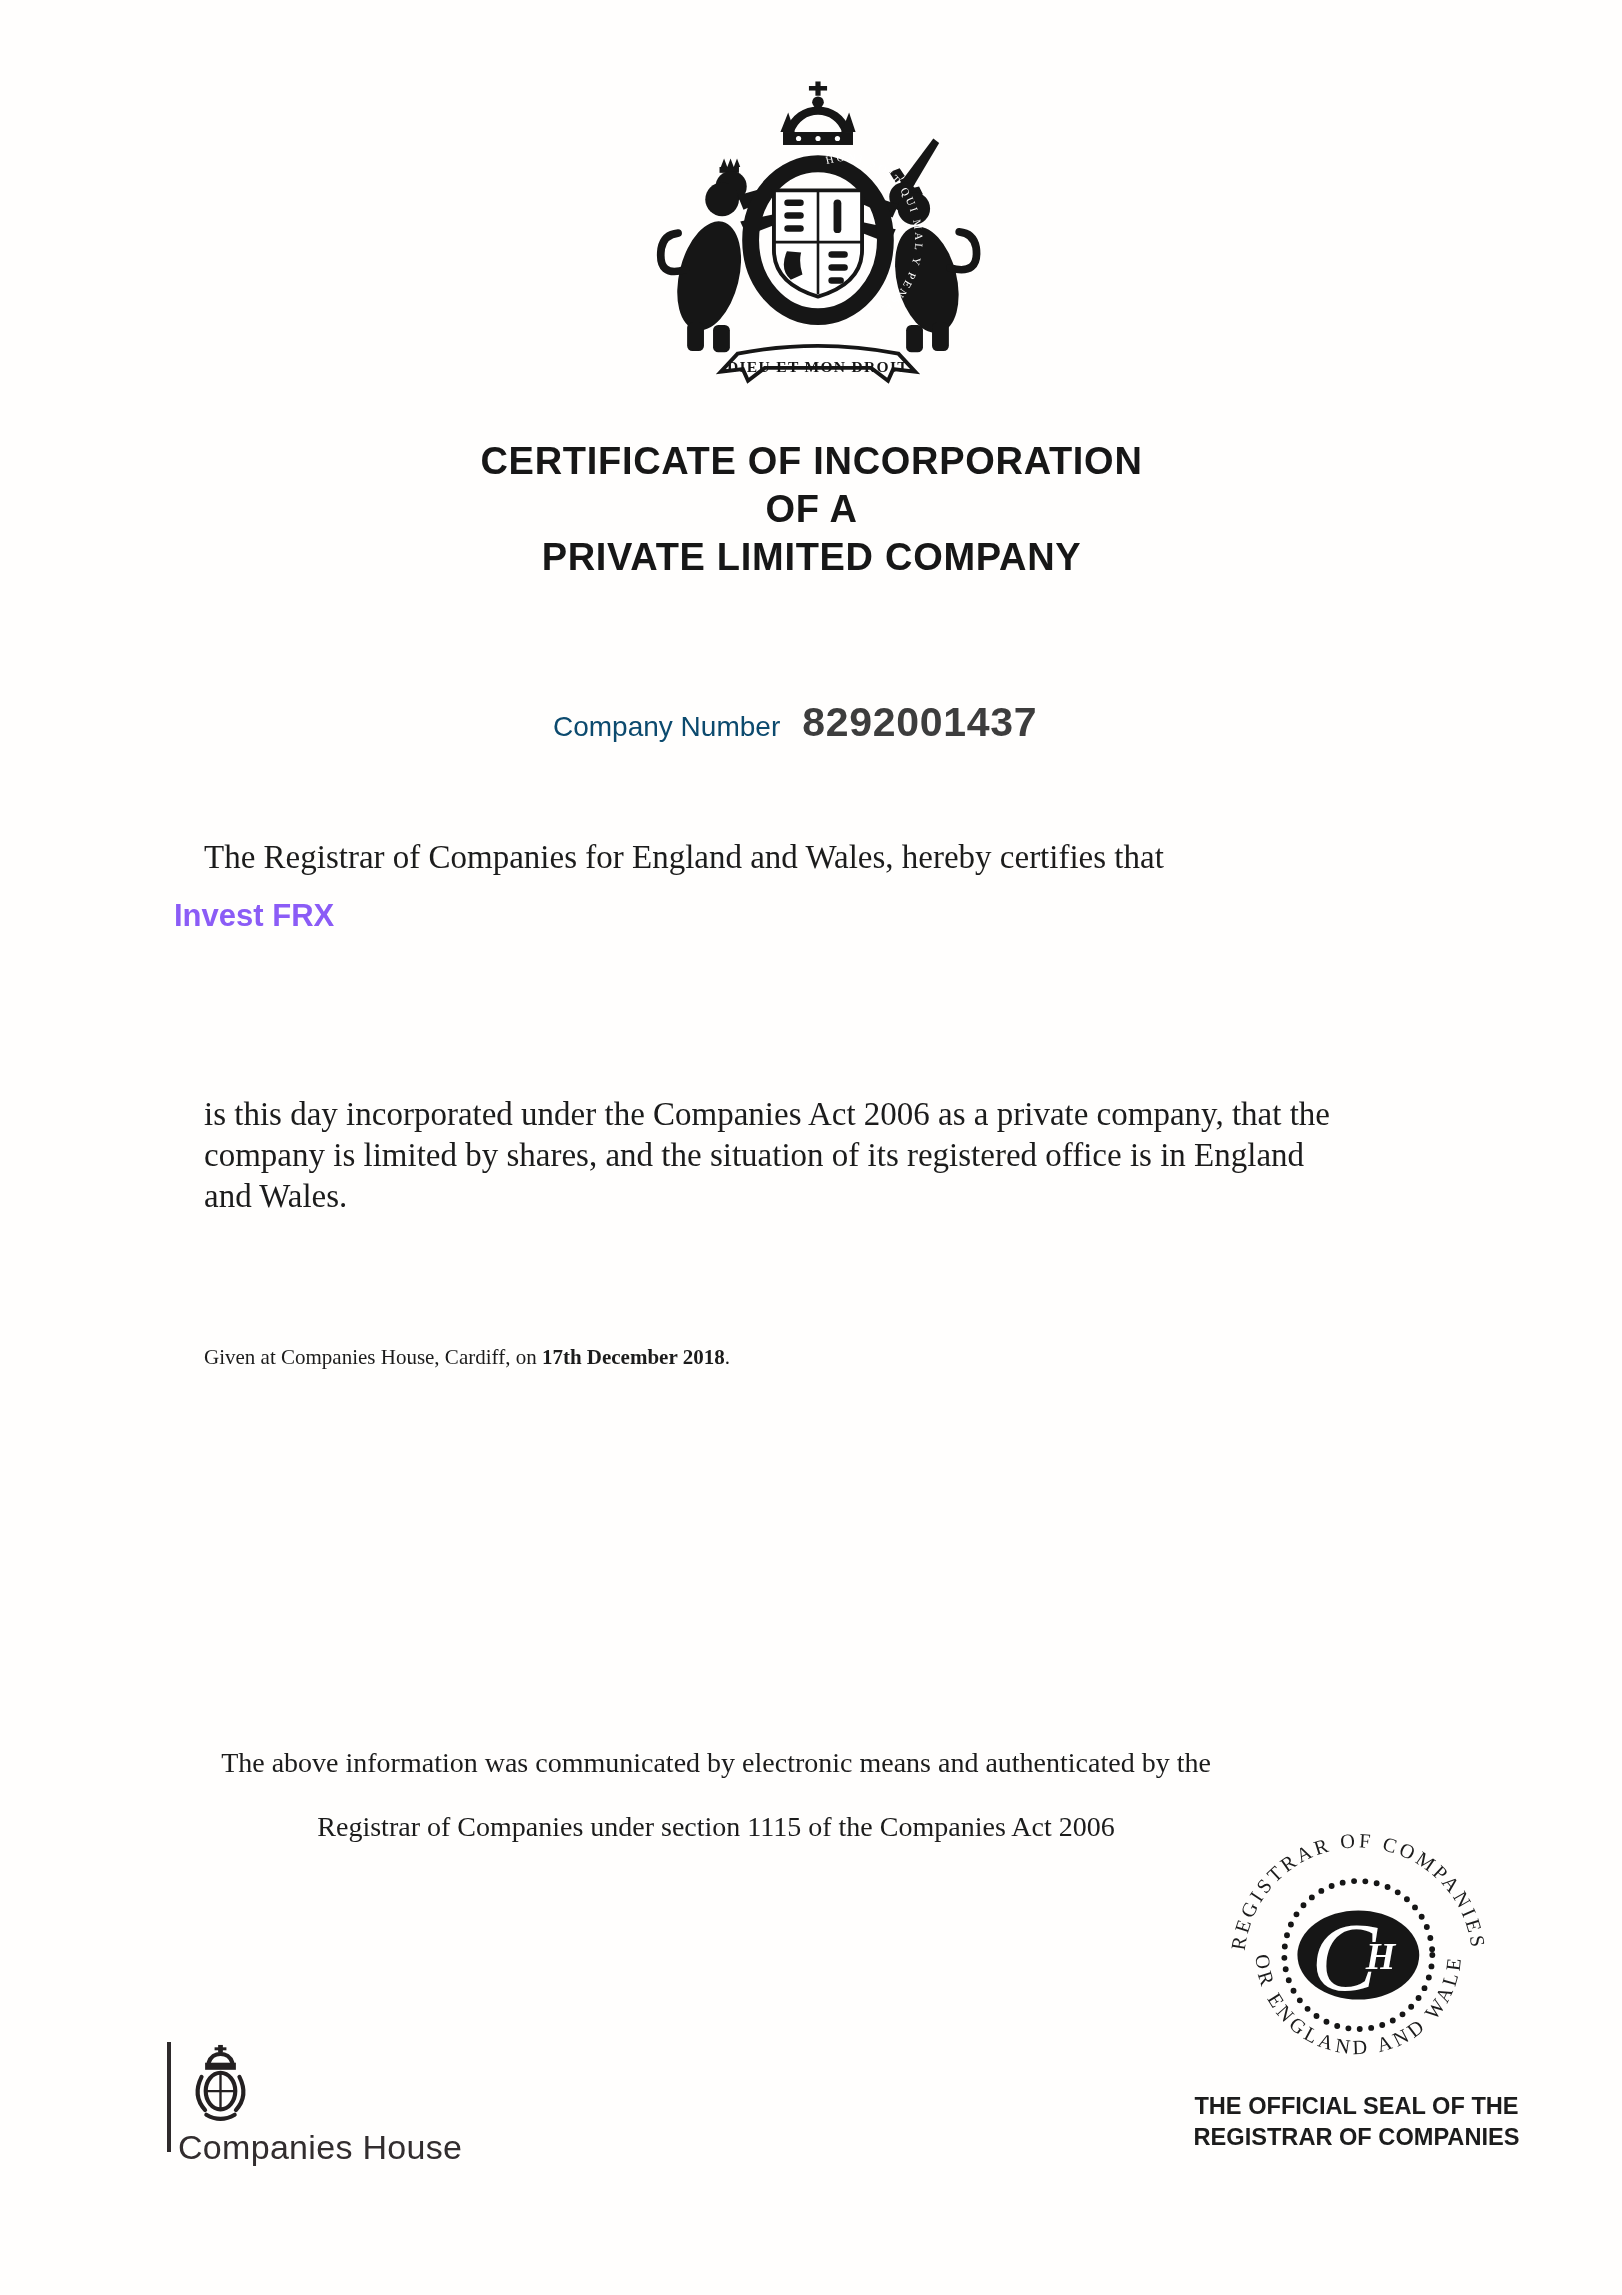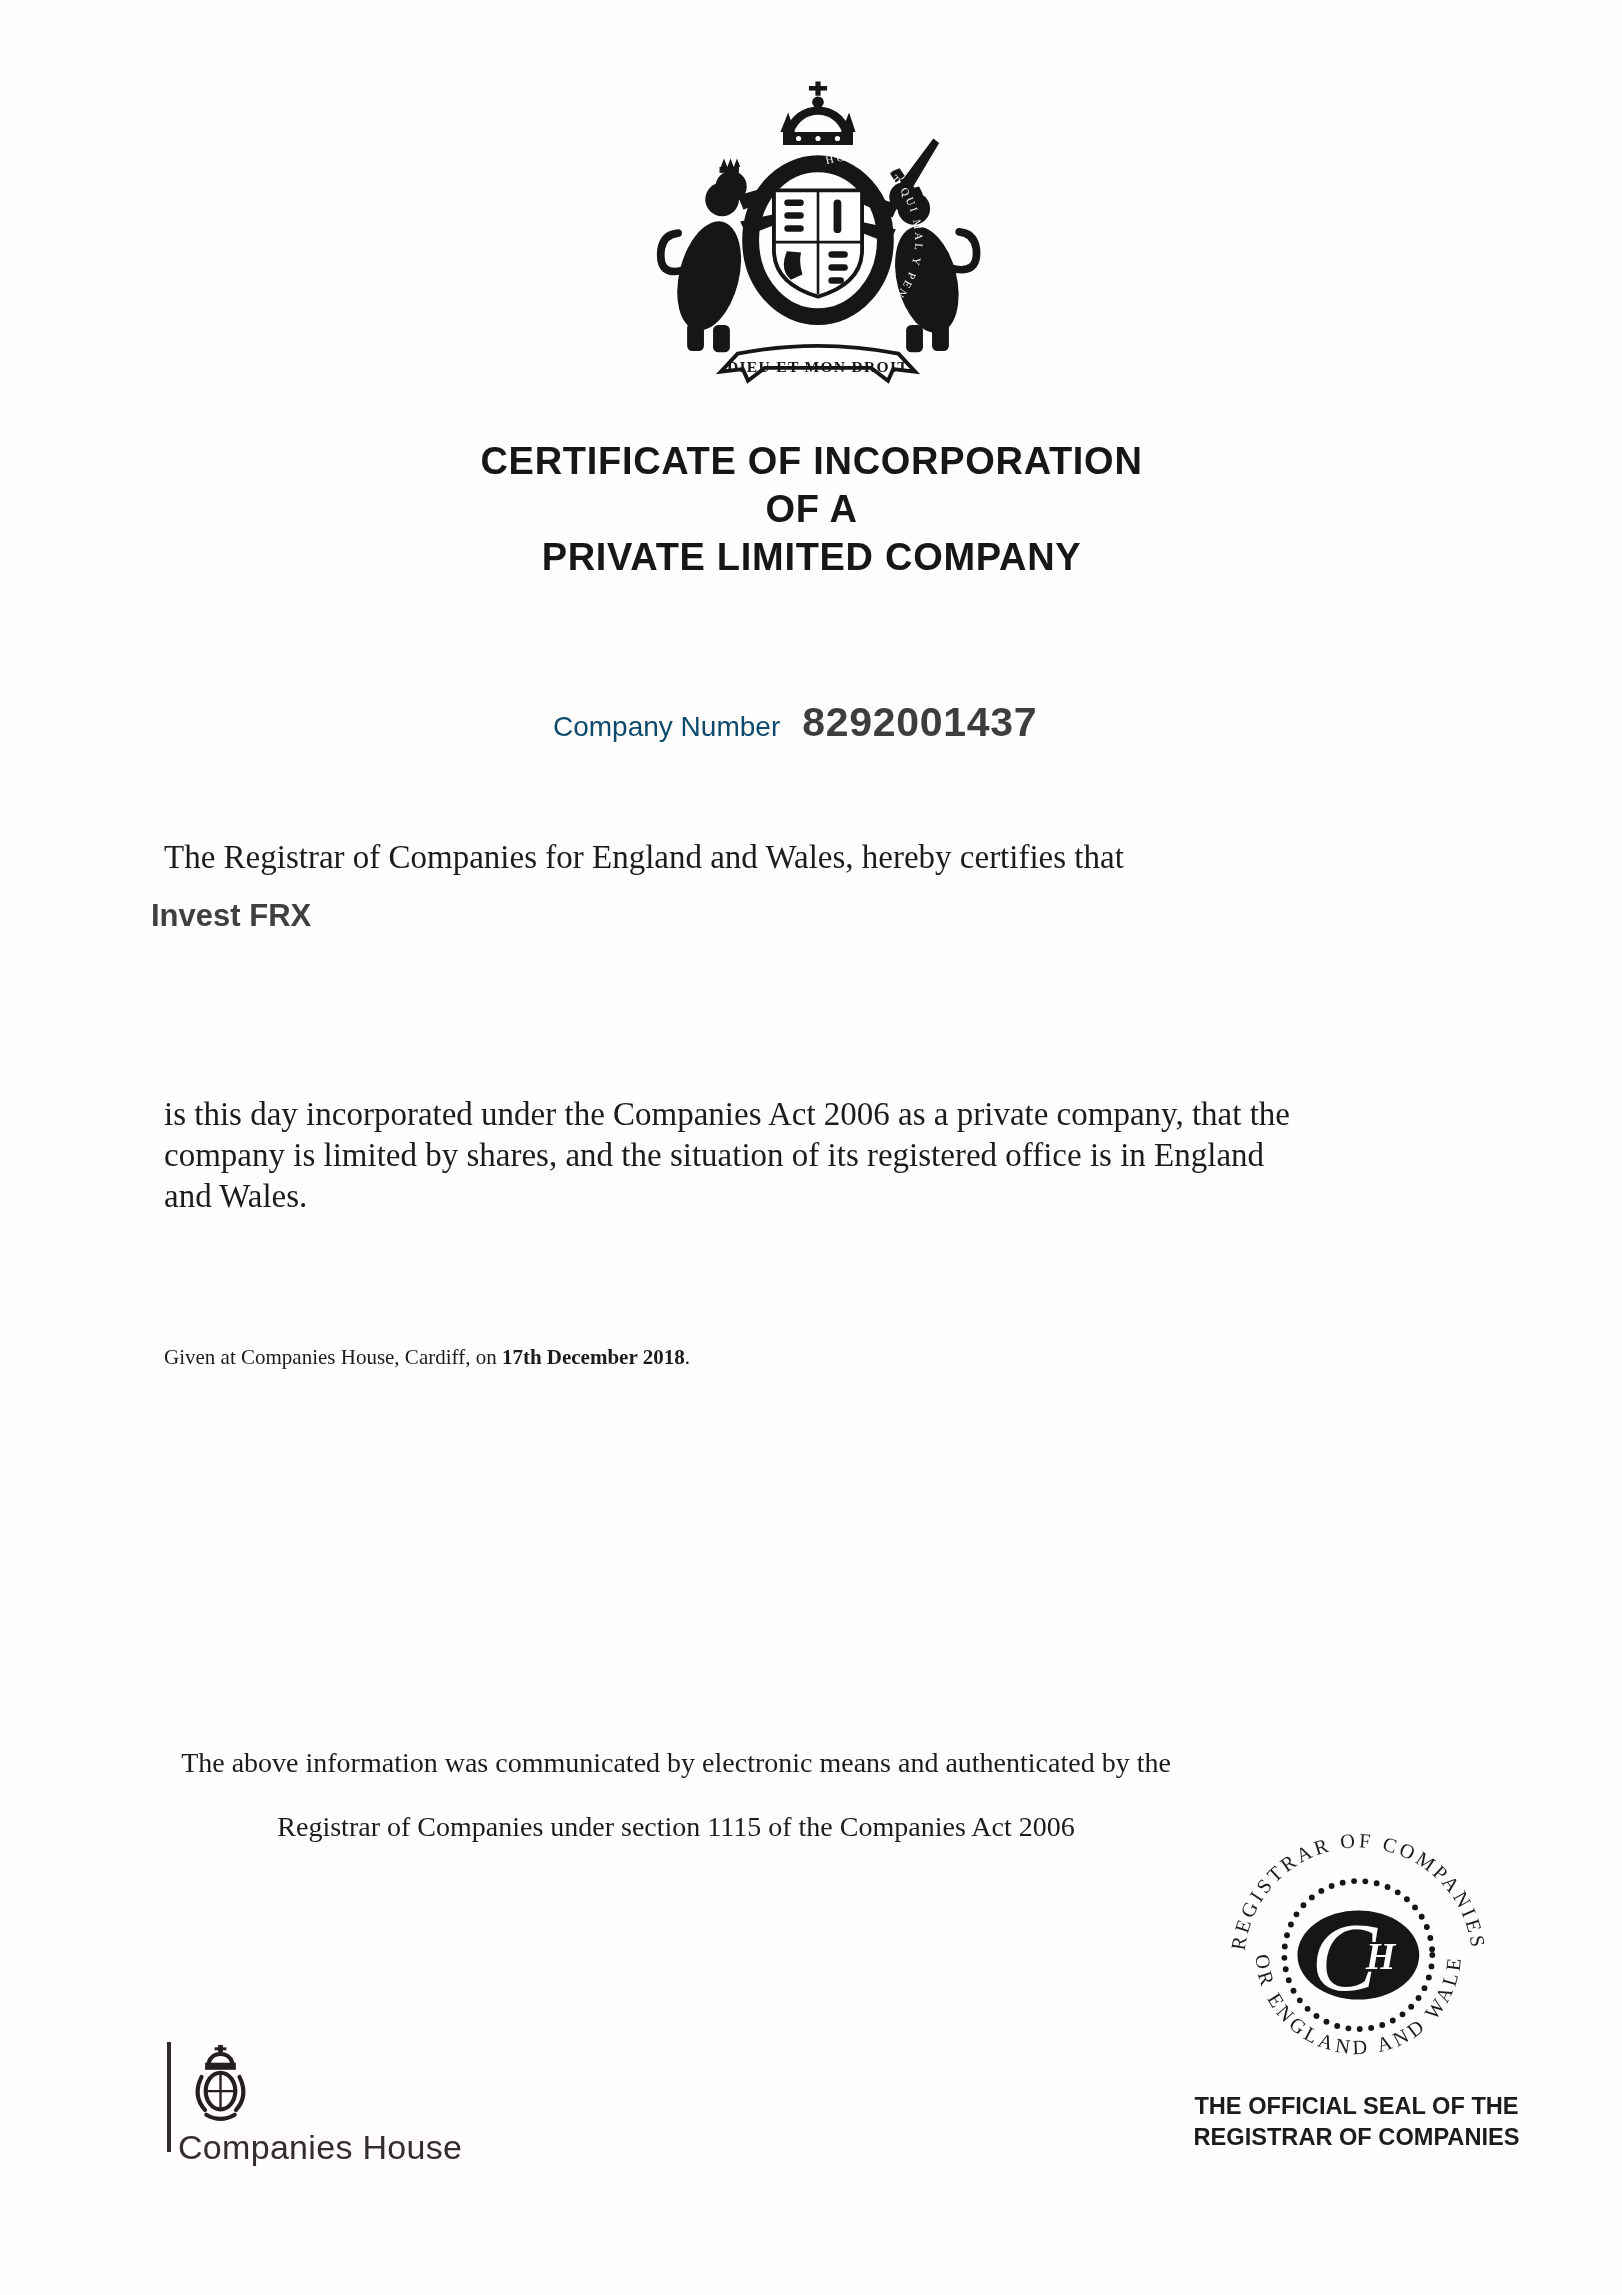--- a/index.html
+++ b/index.html
@@ -11,23 +11,23 @@
   
   .arms{left:602px;top:75px;width:432px;height:311px;}
   
   .title{left:0;top:437px;width:1623px;text-align:center;
     font-weight:bold;font-size:38px;line-height:48px;color:#171717;letter-spacing:0.7px;}
   
   .cnum-row{left:553px;top:699px;white-space:nowrap;}
   .cnum-label{font-size:28px;color:#0c4a6e;}
   .cnum-value{font-size:41px;font-weight:bold;color:#3d3d3d;margin-left:22px;letter-spacing:0.7px;}
   
-  .serif{font-family:"Liberation Serif",serif;color:#1c1c1c;}
+  .serif{font-family:"Liberation Serif",serif;color:#1c1c1c;margin-left:40px;}
   .certifies{left:164px;top:839px;font-size:33px;}
-  .company-name{left:151px;top:898px;font-size:31px;font-weight:bold;color:#404040;}
+  .company-name{left:174px;top:898px;font-size:31px;font-weight:bold;color:#8b5cf6;}
   .body-par{left:164px;top:1094px;font-size:33px;line-height:41px;width:1341px;}
   .given{left:164px;top:1345px;font-size:21px;}
   .given b{font-weight:bold;}
   .footer-par{left:0;top:1731px;width:1352px;text-align:center;font-size:28px;line-height:64px;}
   
   .seal{left:1209px;top:1824px;width:298px;height:262px;}
   .seal-caption{left:1160px;top:2091px;width:393px;text-align:center;
     font-weight:bold;font-size:23.6px;line-height:31px;color:#1c1c1c;}
   
   .logo-bar{left:167px;top:2042px;width:3.9px;height:110px;background:#2e2a2b;}

